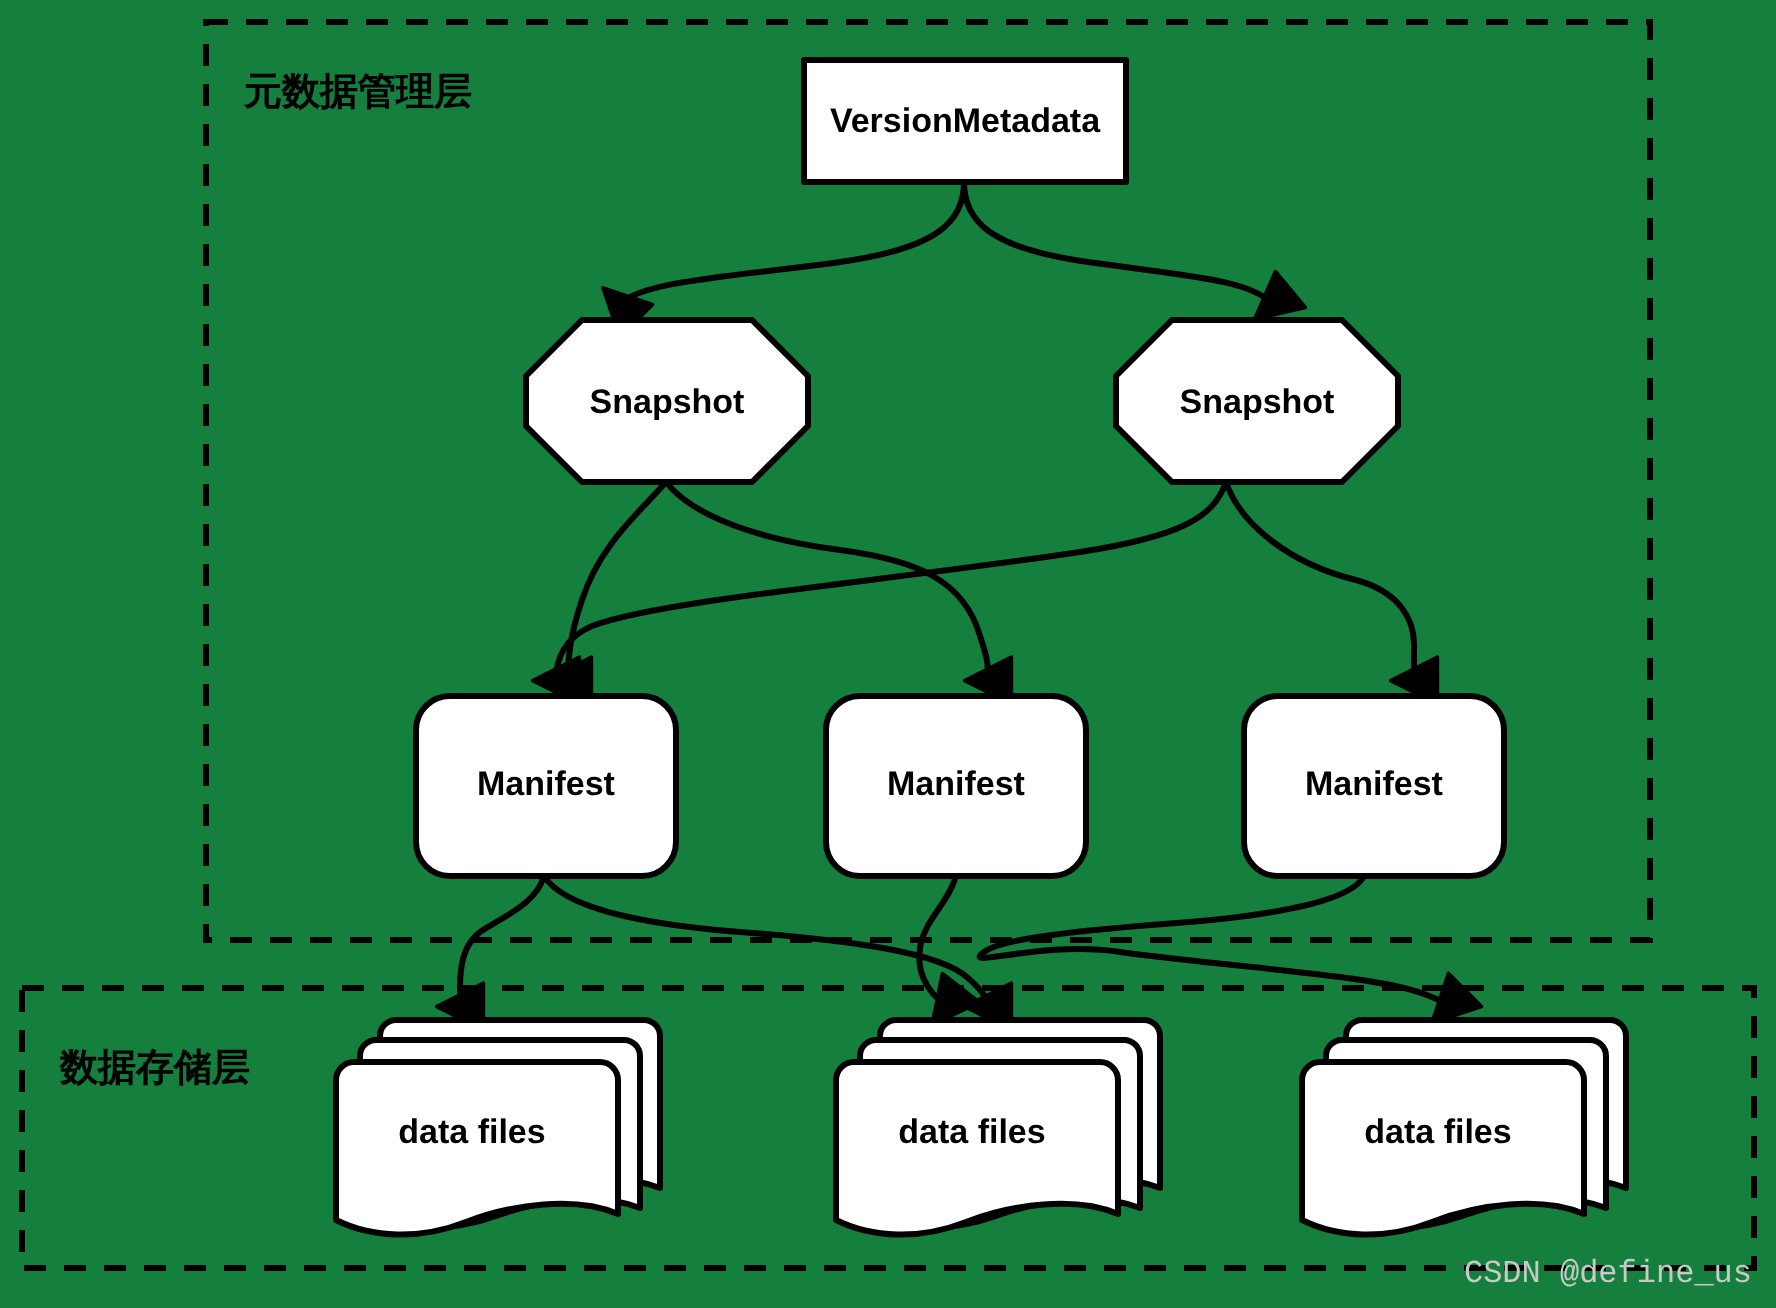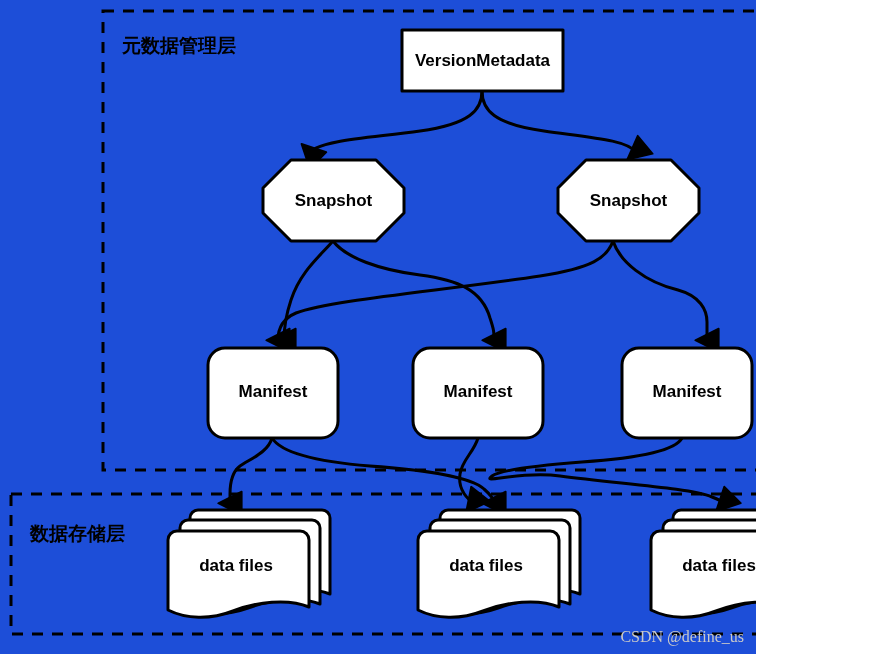--- a/index.html
+++ b/index.html
@@ -5,23 +5,23 @@
   html, body {
     margin: 0;
     padding: 0;
     background: #ffffff;
   }
   body {
     font-family: "Liberation Sans", "DejaVu Sans", sans-serif;
   }
   #canvas {
     position: relative;
-    width: 756px;
+    width: 888px;
     height: 654px;
-    background: #1d4ed8;
+    background: #15803d;
     overflow: hidden;
   }
   #diagram-svg {
     position: absolute;
     left: 0;
     top: 0;
     width: 888px;
     height: 654px;
   }
   .node-label {
@@ -54,21 +54,21 @@
     stroke: #000000;
     stroke-width: 3;
     stroke-linecap: round;
   }
   .watermark {
     position: absolute;
     right: 12px;
     bottom: 8px;
     color: #c9c9c9;
     font-size: 16px;
-    font-family: Liberation Serif, serif;
+    font-family: Liberation Mono, monospace;
     white-space: nowrap;
     user-select: none;
   }
 </style>
 </head>
 <body>
 
 <div id="canvas">
 
   <svg id="diagram-svg" viewBox="0 0 888 654">

